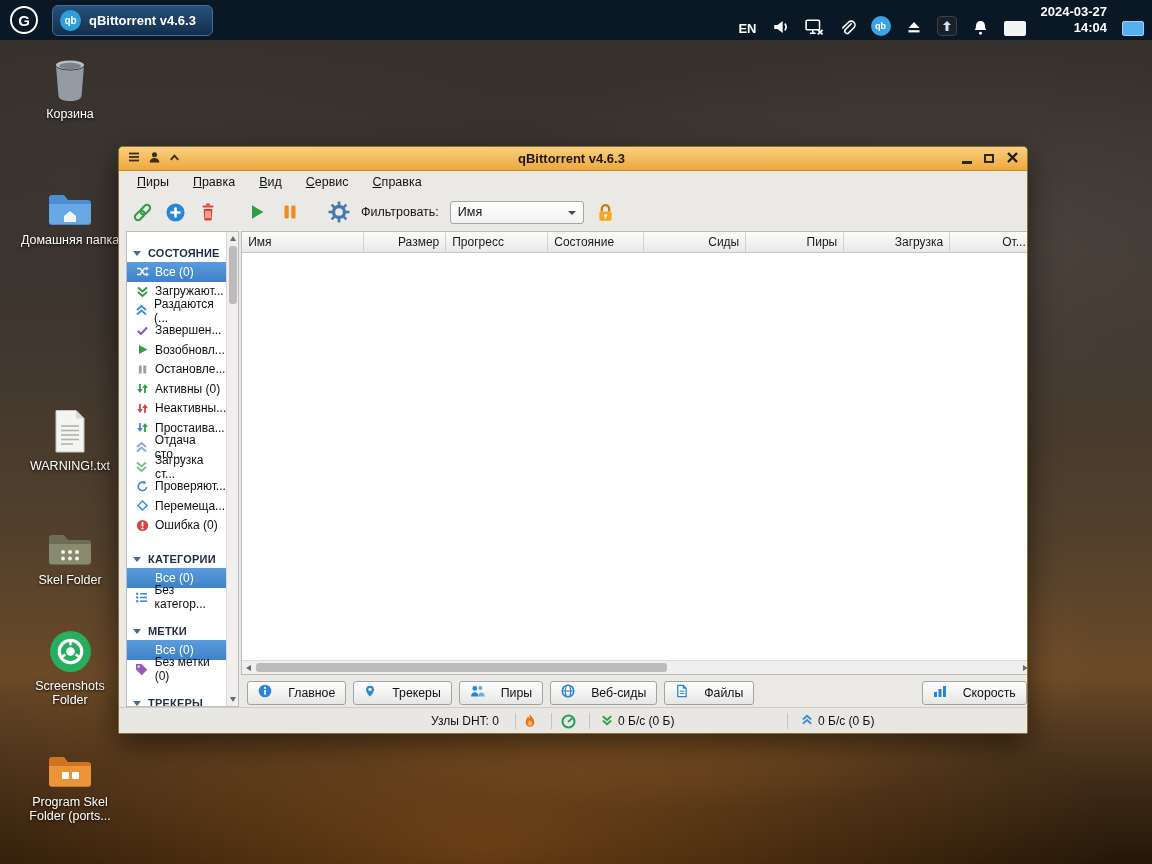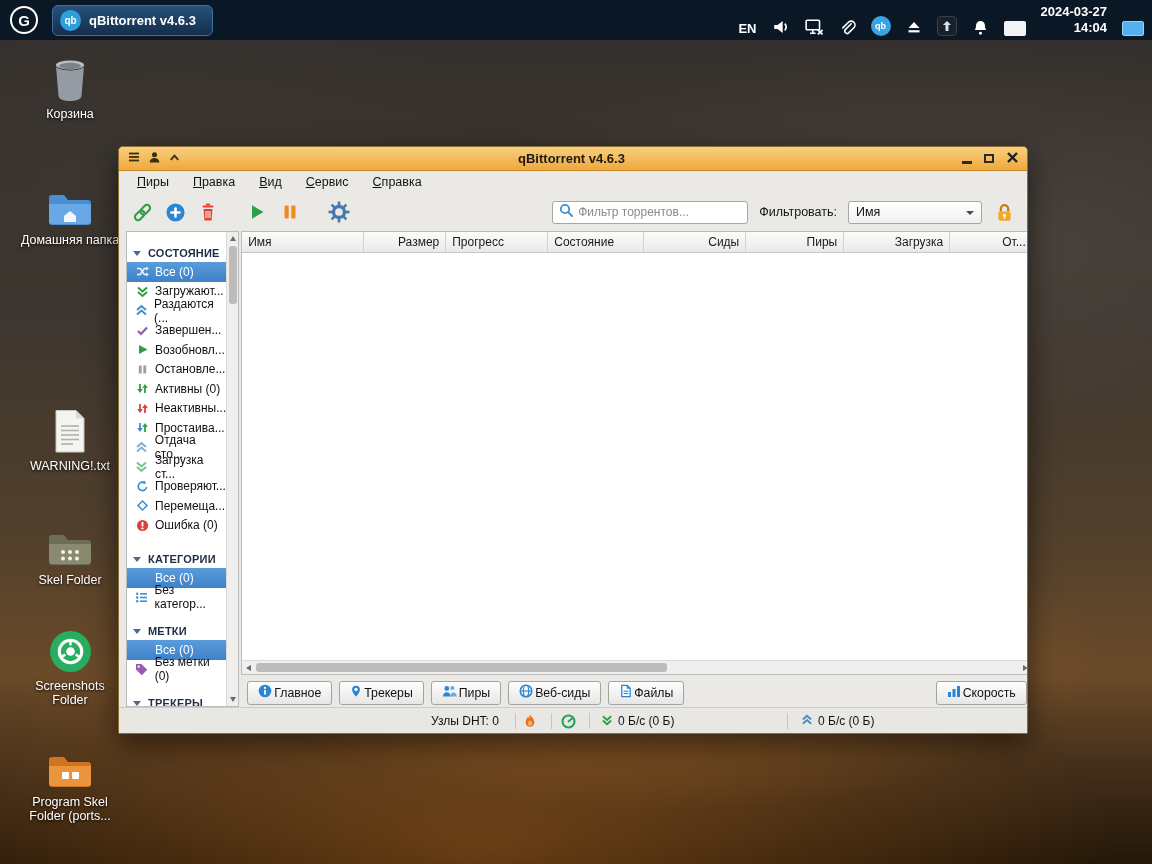--- a/index.html
+++ b/index.html
@@ -69,21 +69,21 @@
   .thead { height:21px; display:flex; background:linear-gradient(#fcfcfc,#e8e8e8); border-bottom:1px solid #c6c6c6; font-size:12px; color:#1a1a1a; }
   .th { padding:0 6px; line-height:20px; border-right:1px solid #d2d2d2; white-space:nowrap; overflow:hidden; }
   .th.r { text-align:right; }
   .tbody { flex:1; background:#fff; }
   .hscroll { height:14px; background:#f0efee; border-top:1px solid #dadada; position:relative; }
   .hs-arrow { position:absolute; top:3.5px; width:0; height:0; border-top:3.5px solid transparent; border-bottom:3.5px solid transparent; }
   .hs-l { left:4px; border-right:5px solid #6a6a6a; }
   .hs-r { right:4px; border-left:5px solid #6a6a6a; }
   .hs-thumb { position:absolute; top:1.5px; left:14px; width:52%; height:9px; background:#bdbcba; border-radius:3px; }
   .tabsrow { height:32px; display:flex; align-items:center; gap:7px; padding:3px 6px 0 6px; }
-  .tabbtn { height:24px; display:flex; align-items:center; gap:2px; padding:0 10px; border:1px solid #a3a3a3; border-radius:3px; background:linear-gradient(#fefefe,#e6e6e5); font-size:12.3px; color:#111; }
+  .tabbtn { height:24px; display:flex; align-items:center; gap:16px; padding:0 10px; border:1px solid #a3a3a3; border-radius:3px; background:linear-gradient(#fefefe,#e6e6e5); font-size:12.3px; color:#111; }
   .tabbtn.right { margin-left:auto; }
   
   .statusbar { height:26px; border-top:1px solid #ceccc7; background:#e9e7e3; position:relative; font-size:12px; color:#111;padding-left:22px; }
   .sb-abs { position:absolute; top:0; height:26px; display:flex; align-items:center; gap:5px; }
   .sb-sep { position:absolute; top:5px; width:1px; height:16px; background:#c6c4c0; }
 </style>
 </head>
 <body>
 
 <div class="screen">
@@ -316,27 +316,20 @@
               <rect x="8.8" y="15.3" width="2.4" height="4.2" transform="rotate(45 10 10)"></rect>
               <rect x="8.8" y="0.5" width="2.4" height="4.2" transform="rotate(90 10 10)"></rect>
               <rect x="8.8" y="15.3" width="2.4" height="4.2" transform="rotate(90 10 10)"></rect>
               <rect x="8.8" y="0.5" width="2.4" height="4.2" transform="rotate(135 10 10)"></rect>
               <rect x="8.8" y="15.3" width="2.4" height="4.2" transform="rotate(135 10 10)"></rect>
             </g>
             <circle cx="10" cy="10" r="5" fill="none" stroke="#4679ad" stroke-width="3"></circle>
           </svg>
         </span>
 
-      <div class="searchbox">
-        <span><svg width="14" height="14" viewBox="0 0 14 14">
-              <circle cx="6" cy="6" r="4.2" fill="none" stroke="#3d8fd1" stroke-width="1.8"></circle>
-              <line x1="9.2" y1="9.2" x2="13" y2="13" stroke="#3d8fd1" stroke-width="1.8" stroke-linecap="round"></line>
-            </svg></span>
-        <input placeholder="Фильтр торрентов..." style="">
-      </div>
       <span class="filt-label">Фильтровать:</span>
       <div class="combo">
         <span>Имя</span>
         <span class="arr"></span>
       </div>
       <span class="tbtn">
           <svg width="19" height="21" viewBox="0 0 18 20">
             <path d="M5.5 9V6.5a3.5 3.5 0 0 1 7 0V9" stroke="#c57f16" stroke-width="2.2" fill="none"></path>
             <rect x="3.2" y="9" width="11.6" height="8.8" rx="1.6" fill="#f5a623"></rect>
             <circle cx="9" cy="12.6" r="1.5" fill="#fff"></circle>

